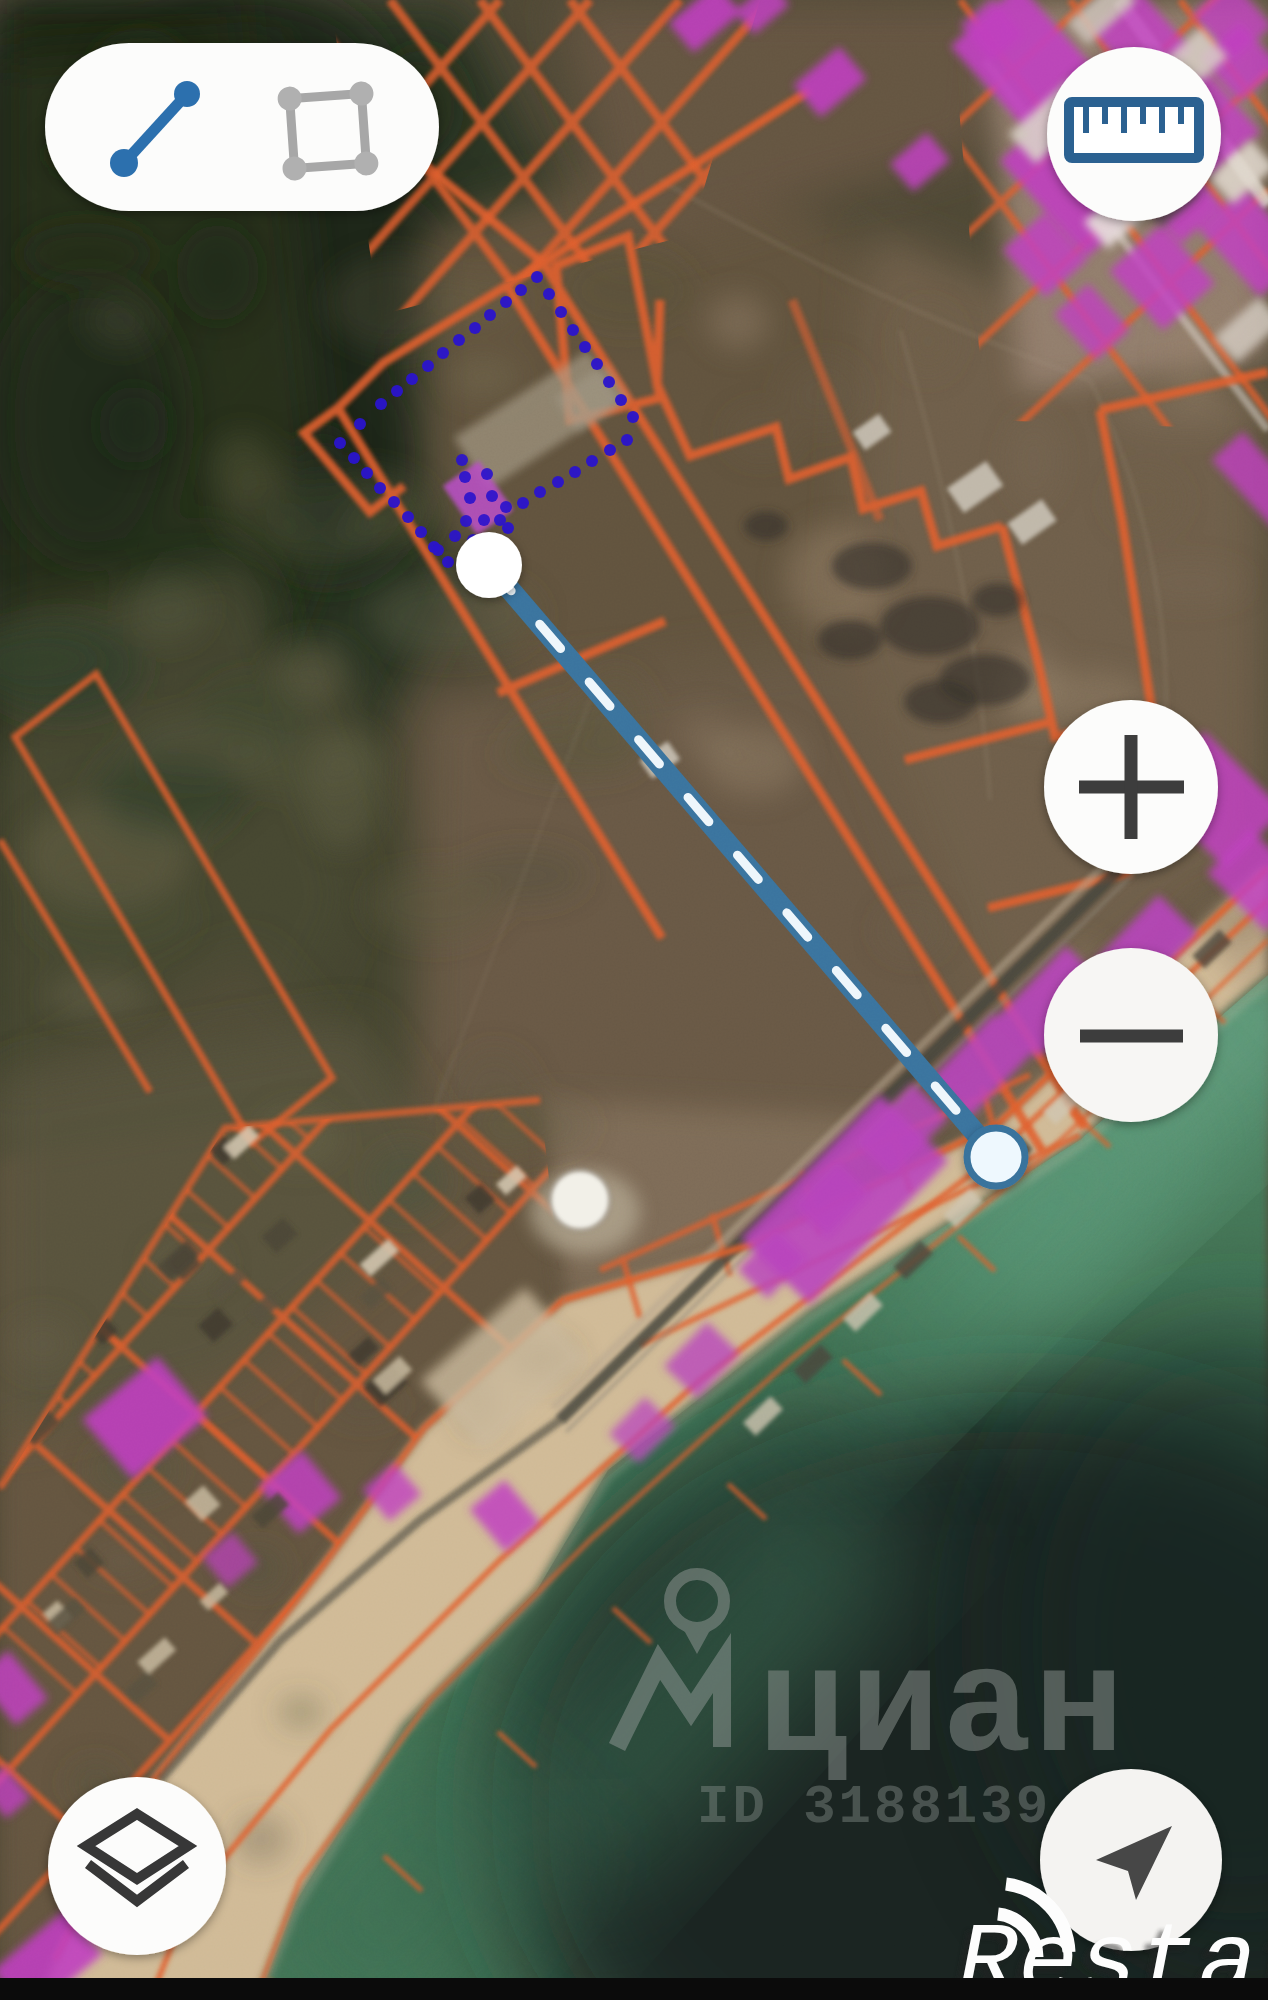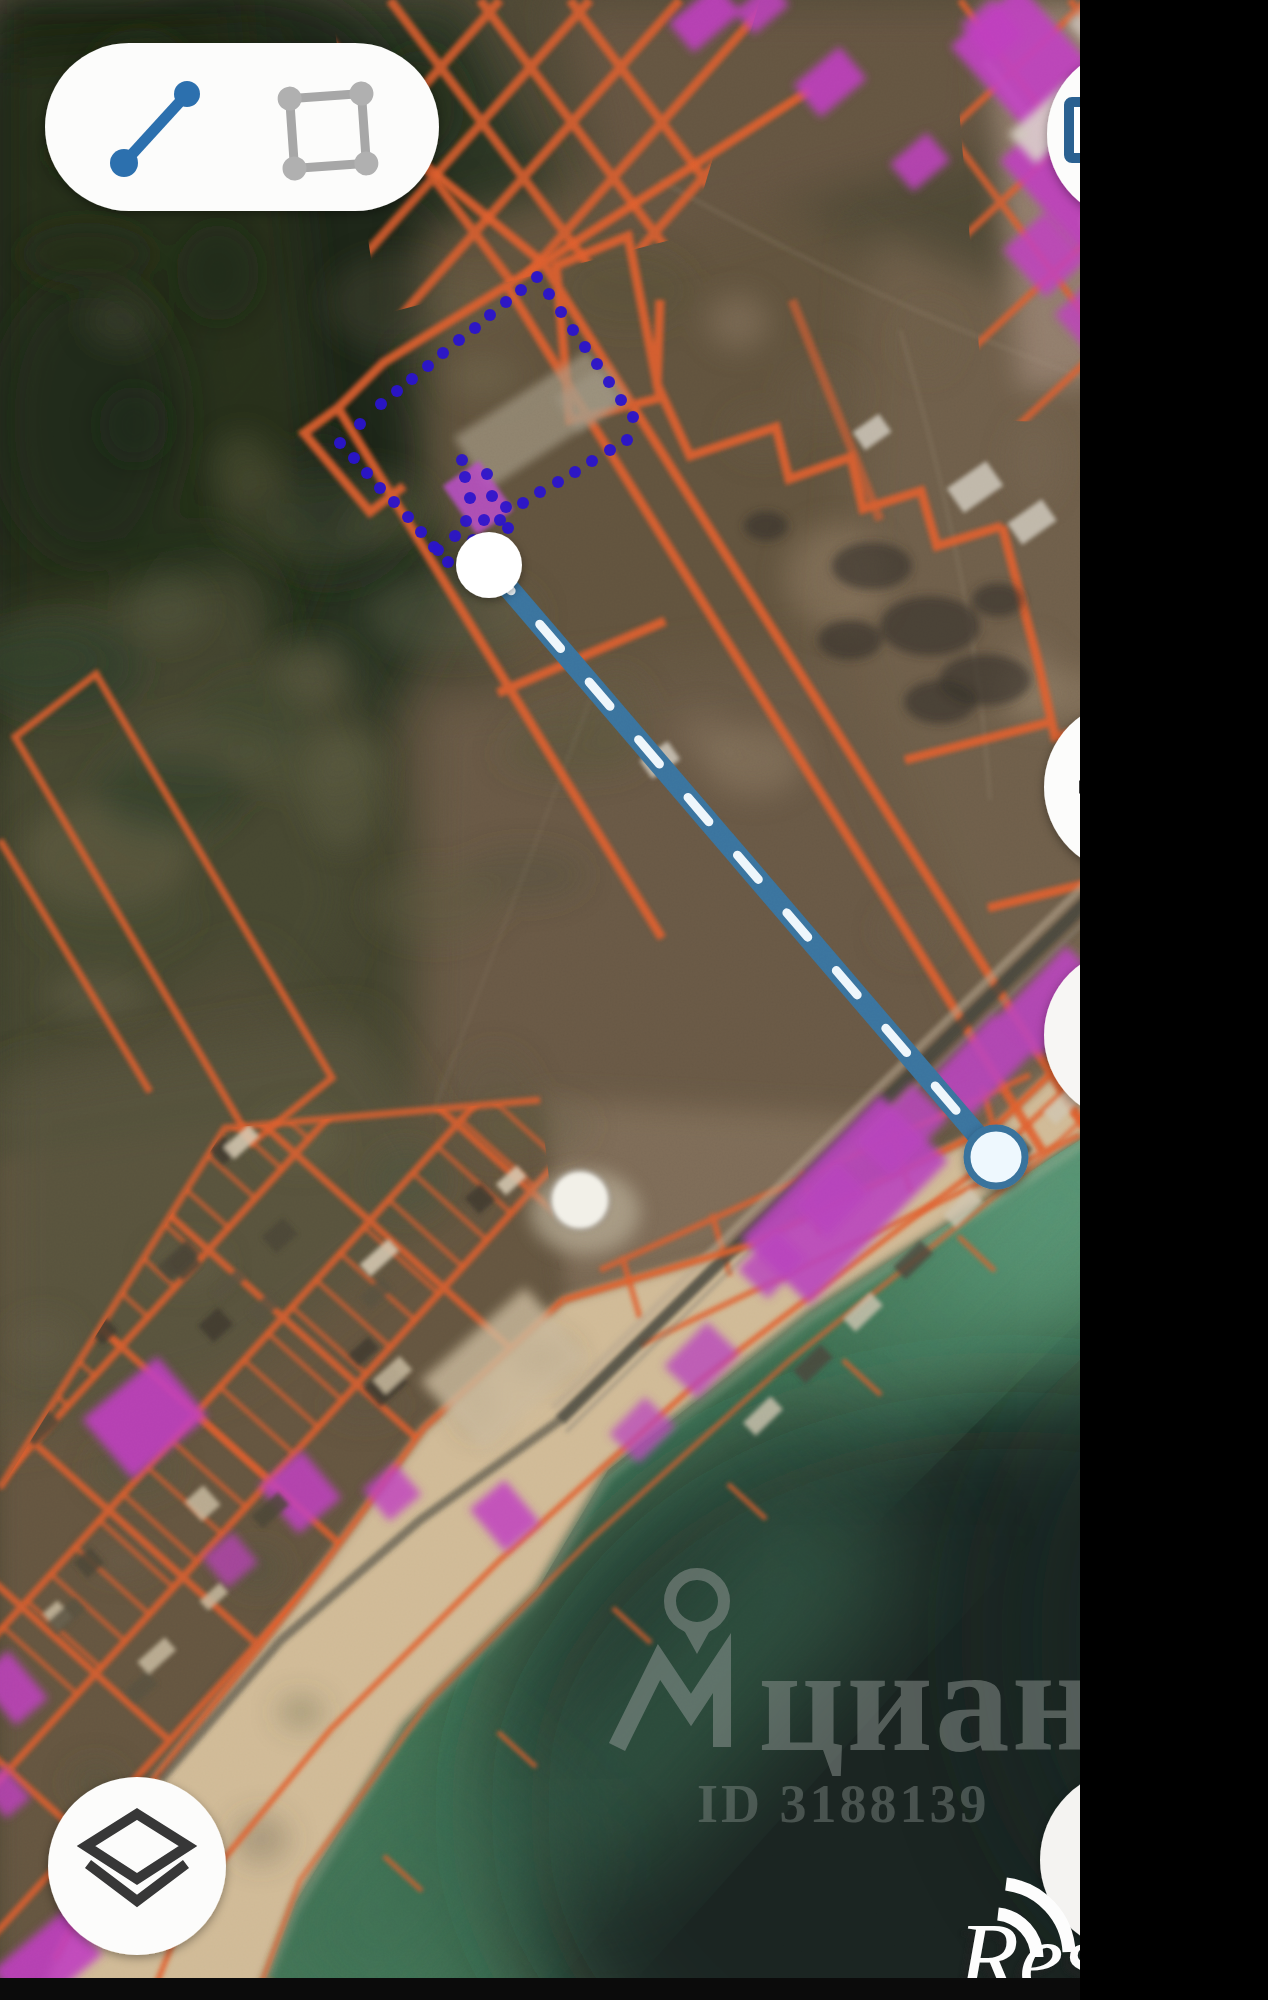--- a/index.html
+++ b/index.html
@@ -1,14 +1,14 @@
 <!DOCTYPE html>
 <html><head><meta charset="utf-8"><style>
 html,body{margin:0;padding:0;background:#000;}
-.stage{position:relative;width:1080px;height:2000px;overflow:hidden;font-family:Liberation Serif, serif;}
+.stage{position:relative;width:1268px;height:2000px;overflow:hidden;font-family:Liberation Mono, monospace;}
 </style></head><body>
 <div class="stage">
 <svg width="1268" height="2000" viewBox="0 0 1268 2000">
 <defs>
 <filter id="b2" x="-40%" y="-40%" width="180%" height="180%">
           <feGaussianBlur stdDeviation="2"></feGaussianBlur>
         </filter>
 <filter id="b4" x="-40%" y="-40%" width="180%" height="180%">
           <feGaussianBlur stdDeviation="4"></feGaussianBlur>
         </filter>

